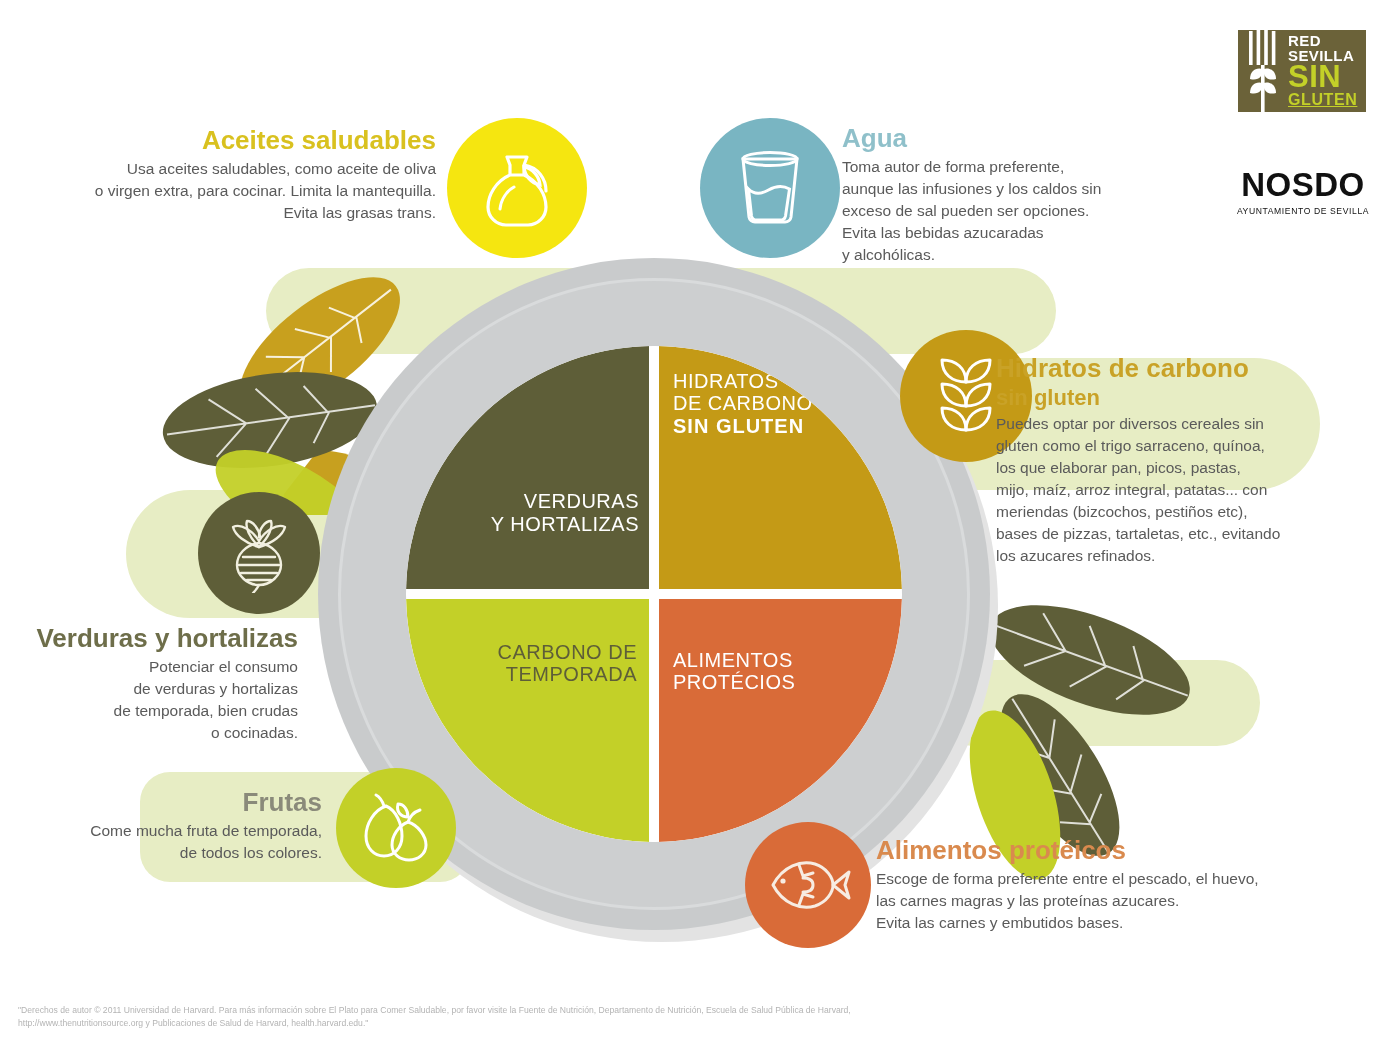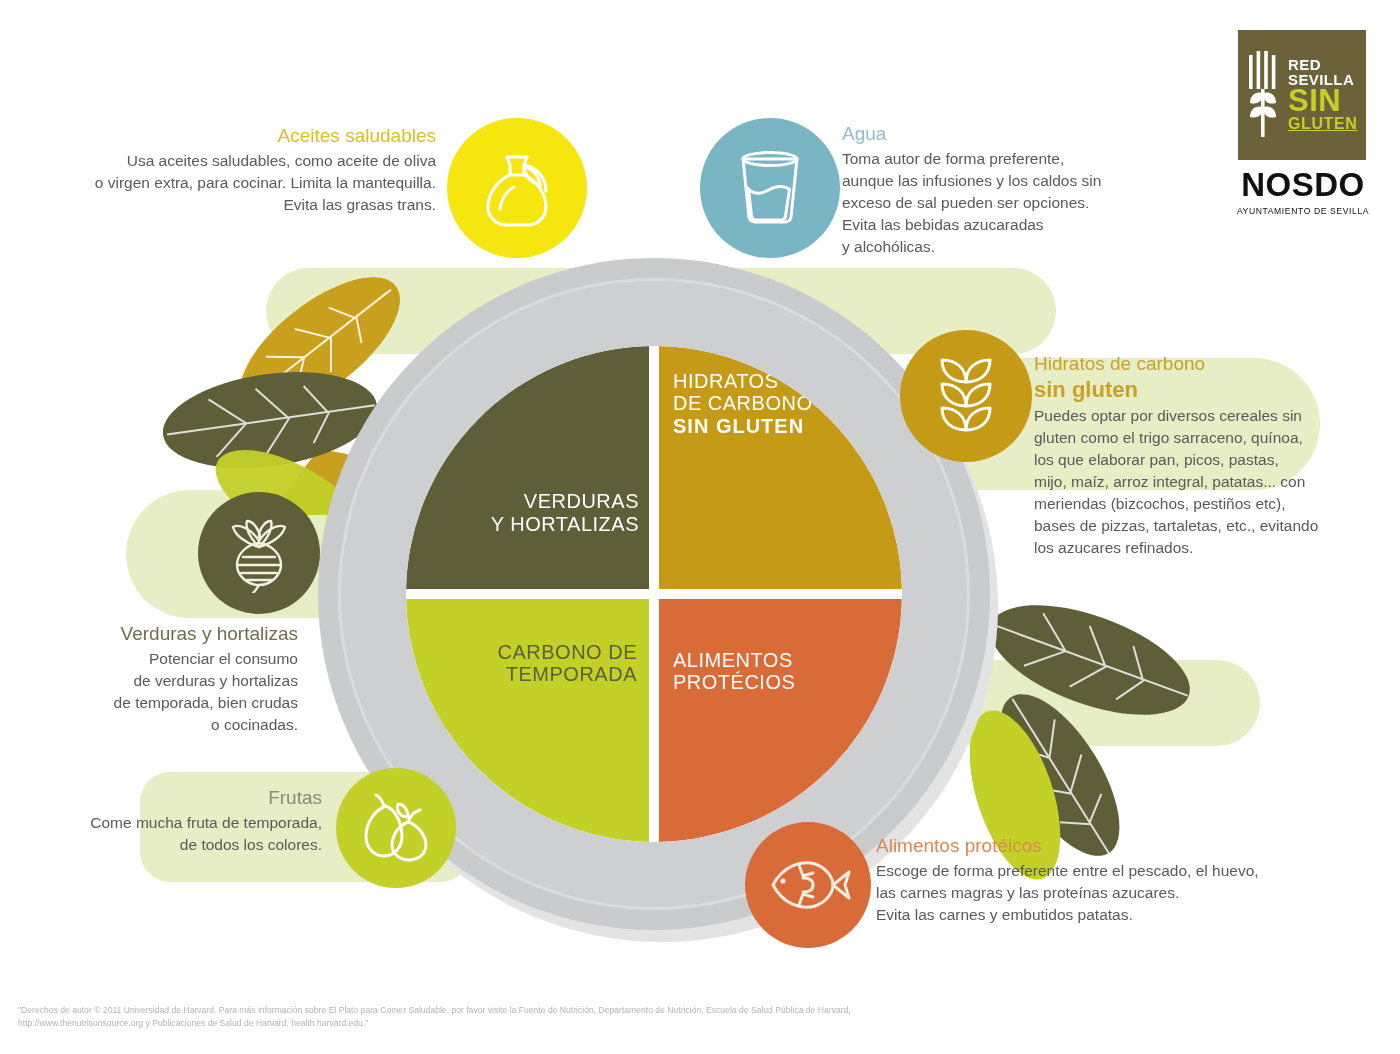--- a/index.html
+++ b/index.html
@@ -57,35 +57,35 @@
   .sg { display:block; font-weight: 700; letter-spacing: 1px; }
 
   
   .circle {
     position: absolute; border-radius: 50%;
     display: flex; align-items: center; justify-content: center;
   }
 
   
   .block { position: absolute; }
-  .title { font-size: 19px; line-height: 1.1; font-weight: 400; margin-bottom: 3px; }
+  .title { font-size: 26px; line-height: 1.1; font-weight: 700; margin-bottom: 3px; }
   .title-2 { font-size: 22px; font-weight: 700; line-height: 1.05; }
   .body { font-size: 15.5px; line-height: 1.42; color: #5a5a5a; }
   .r { text-align: right; }
   .l { text-align: left; }
 
   #footer {
     position: absolute; left: 18px; top: 1004px; width: 840px;
     font-size: 8.6px; line-height: 1.55; color: #b4b4b4;
     font-family: "Liberation Sans", sans-serif;
   }
 
   
   #logo-red {
-    position: absolute; left: 1238px; top: 30px; width: 128px; height: 130px;
+    position: absolute; left: 1238px; top: 30px; width: 128px; height: 82px;
     background: #6b6239; display: flex; align-items: center; padding: 20px 6px;
   }
   #logo-red-text { margin-left: 4px; }
   .lr1 { color:#fff; font-weight:700; font-size:15px; line-height:.98; letter-spacing:.4px;}
   .lr2 { color:#c3d028; font-weight:700; font-size:31px; line-height:.92; letter-spacing:.5px;}
   .lr3 { color:#c3d028; font-weight:700; font-size:16px; line-height:1; letter-spacing:.6px;text-decoration:underline;}
   #logo-nosdo { position: absolute; left: 1232px; top: 168px; width: 142px; text-align:center; }
   #nosdo-word { font-size: 33px; font-weight: 700; color:#111; letter-spacing:.5px; line-height:1; }
   #nosdo-sub { font-size: 8.6px; color:#111; letter-spacing:.6px; margin-top: 5px; }
 </style>
@@ -211,21 +211,21 @@
       <g fill="none" stroke="#ffffff" stroke-width="3" stroke-linejoin="round">
         <path d="M38 28 C 38 14 28 6 14 6 C 14 20 24 28 38 28 Z"></path>
         <path d="M38 28 C 38 14 48 6 62 6 C 62 20 52 28 38 28 Z"></path>
         <path d="M38 52 C 38 38 28 30 14 30 C 14 44 24 52 38 52 Z"></path>
         <path d="M38 52 C 38 38 48 30 62 30 C 62 44 52 52 38 52 Z"></path>
         <path d="M38 76 C 38 62 28 54 14 54 C 14 68 24 76 38 76 Z"></path>
         <path d="M38 76 C 38 62 48 54 62 54 C 62 68 52 76 38 76 Z"></path>
       </g>
     </svg>
   </div>
-  <div class="block l" style="left:1034px;top:354px;width:330px;">
+  <div class="block l" style="left:996px;top:354px;width:330px;">
     <div class="title" style="color:#c9a227;">Hidratos de carbono</div>
     <div class="title-2" style="color:#c9a227;margin-bottom:4px;">sin gluten</div>
     <div class="body">
       <div>Puedes optar por diversos cereales sin</div>
       <div>gluten como el trigo sarraceno, quínoa,</div>
       <div>los que elaborar pan, picos, pastas,</div>
       <div>mijo, maíz, arroz integral, patatas... con</div>
       <div>meriendas (bizcochos, pestiños etc),</div>
       <div>bases de pizzas, tartaletas, etc., evitando</div>
       <div>los azucares refinados.</div>
@@ -284,21 +284,21 @@
         <circle cx="18" cy="27" r="2.6" fill="#f7ece2" stroke="none"></circle>
         <path d="M38 24 C 45 24 48 27 48 31 C 48 35 45 38 38 38"></path>
       </g>
     </svg>
   </div>
   <div class="block l" style="left:876px;top:836px;width:440px;">
     <div class="title" style="color:#d98a4e;">Alimentos protéicos</div>
     <div class="body">
       <div>Escoge de forma preferente entre el pescado, el huevo,</div>
       <div>las carnes magras y las proteínas azucares.</div>
-      <div>Evita las carnes y embutidos patatas.</div>
+      <div>Evita las carnes y embutidos bases.</div>
     </div>
   </div>
 
   <div id="logo-red">
     <svg width="40" height="92" viewBox="0 0 40 92">
       <g fill="#ffffff">
         <rect x="5" y="6" width="3.6" height="34"></rect>
         <rect x="12.6" y="2" width="3.6" height="38"></rect>
         <rect x="20.2" y="2" width="3.6" height="38"></rect>
         <rect x="27.8" y="6" width="3.6" height="34"></rect>

